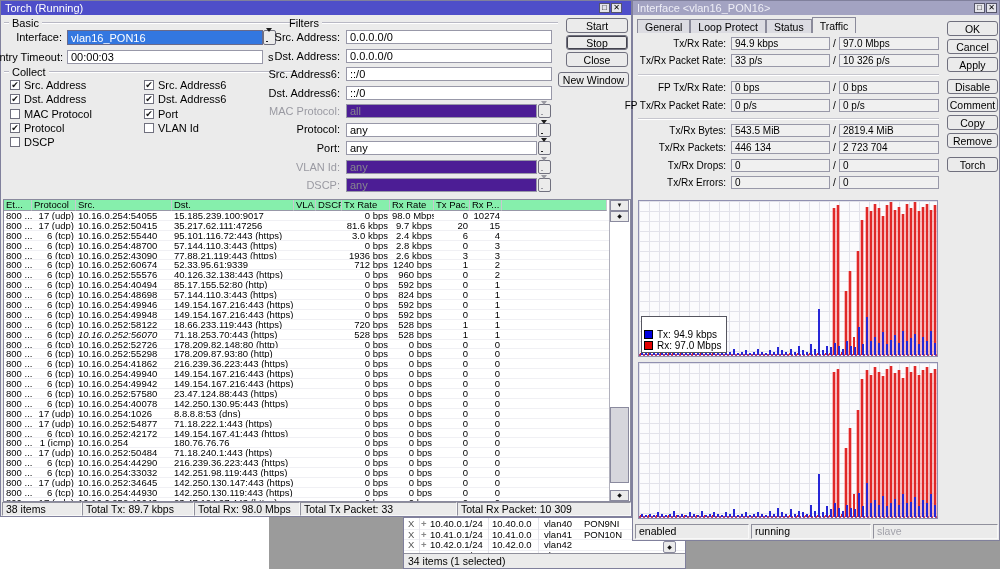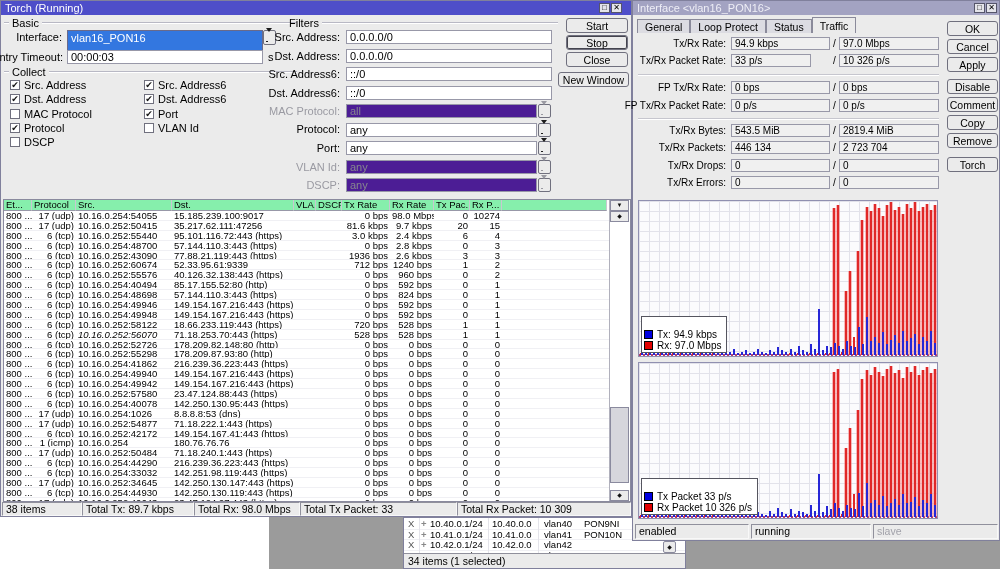--- a/index.html
+++ b/index.html
@@ -160,21 +160,21 @@
       <span class="tbtn" style="right:21px">□</span>
       <span class="tbtn" style="right:9px">✕</span>
     </div>
 
     <div class="sect" style="left:3px;top:16px;width:293px">
       <span class="pre"></span>
         <span class="lbl">Basic</span>
         <span class="line"></span>
     </div>
     <div class="flabel" style="top:29px;right:569px;line-height:15px">Interface:</div>
-    <div class="field sel" style="left:66px;top:29px;width:196px;height:21px;line-height:14px">vlan16_PON16</div>
+    <div class="field sel" style="left:66px;top:29px;width:196px;height:15px;line-height:14px">vlan16_PON16</div>
     <div class="ddbtn" style="left:262px;top:29px;height:15px">
       <span class="ddg"><span class="bar"></span><span class="tri"></span></span>
     </div>
     <div class="flabel" style="top:49px;right:568px">Entry Timeout:</div>
     <div class="field" style="left:66px;top:49px;width:196px">00:00:03</div>
     <div class="flabel" style="left:267px;top:49px">s</div>
 
     <div class="sect" style="left:3px;top:65px;width:293px">
       <span class="pre"></span>
         <span class="lbl">Collect</span>
@@ -681,21 +681,21 @@
         <div class="tab">Status</div>
         <div class="tab active">Traffic</div>
       </div>
 
     <div id="ifaceStats">
         <div class="statlabel" style="top: 36px; right: 273px;">Tx/Rx Rate:</div>
         <div class="statbox" style="left: 98px; top: 36px; width: 99px;">94.9 kbps</div>
         <div class="slash" style="left: 200px; top: 36px;">/</div>
         <div class="statbox" style="left: 206px; top: 36px; width: 100px;">97.0 Mbps</div>
         <div class="statlabel" style="top: 53px; right: 273px;">Tx/Rx Packet Rate:</div>
-        <div class="statbox" style="left: 98px; top: 53px; width: 80px;">33 p/s</div>
+        <div class="statbox" style="left: 98px; top: 53px; width: 99px;">33 p/s</div>
         <div class="slash" style="left: 200px; top: 53px;">/</div>
         <div class="statbox" style="left: 206px; top: 53px; width: 100px;">10 326 p/s</div>
         <div class="statlabel" style="top: 80px; right: 273px;">FP Tx/Rx Rate:</div>
         <div class="statbox" style="left: 98px; top: 80px; width: 99px;">0 bps</div>
         <div class="slash" style="left: 200px; top: 80px;">/</div>
         <div class="statbox" style="left: 206px; top: 80px; width: 100px;">0 bps</div>
         <div class="statlabel" style="top: 98px; right: 273px;">FP Tx/Rx Packet Rate:</div>
         <div class="statbox" style="left: 98px; top: 98px; width: 99px;">0 p/s</div>
         <div class="slash" style="left: 200px; top: 98px;">/</div>
         <div class="statbox" style="left: 206px; top: 98px; width: 100px;">0 p/s</div>
@@ -1025,30 +1025,20 @@
           <i class="bar tx" style="left: 263.257px; height: 22.95px;"></i>
           <i class="bar tx" style="left: 267.284px; height: 13.77px;"></i>
           <i class="bar tx" style="left: 271.311px; height: 15.3px;"></i>
           <i class="bar tx" style="left: 275.338px; height: 19.89px;"></i>
           <i class="bar tx" style="left: 279.365px; height: 10.71px;"></i>
           <i class="bar tx" style="left: 283.392px; height: 16.83px;"></i>
           <i class="bar tx" style="left: 287.419px; height: 13.77px;"></i>
           <i class="bar tx" style="left: 291.446px; height: 22.95px;"></i>
           <i class="bar tx" style="left: 295.473px; height: 12.24px;"></i>
         </div>
-      <div class="legend" id="legend1">
-          <div class="legrow">
-            <span class="sw" style="background: rgb(0, 0, 224);"></span>
-            <span>Tx Packet  33 p/s</span>
-          </div>
-          <div class="legrow">
-            <span class="sw" style="background: rgb(224, 0, 0);"></span>
-            <span>Rx Packet  10 326 p/s</span>
-          </div>
-        </div>
     </div>
 
     <div id="ifaceButtons">
         <div class="btn" style="left: 314px; top: 20px; width: 51px;">OK</div>
         <div class="btn" style="left: 314px; top: 38px; width: 51px;">Cancel</div>
         <div class="btn" style="left: 314px; top: 56px; width: 51px;">Apply</div>
         <div class="btn" style="left: 314px; top: 78px; width: 51px;">Disable</div>
         <div class="btn" style="left: 314px; top: 96px; width: 51px;">Comment</div>
         <div class="btn" style="left: 314px; top: 114px; width: 51px;">Copy</div>
         <div class="btn" style="left: 314px; top: 132px; width: 51px;">Remove</div>

